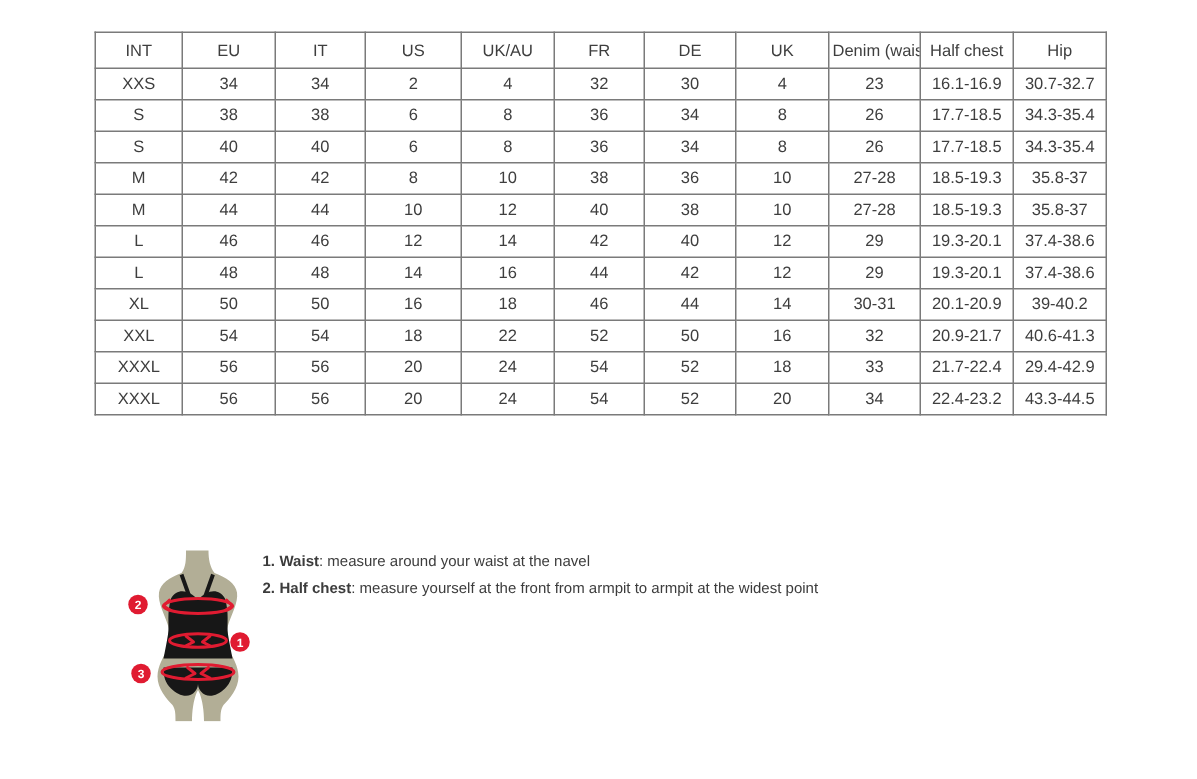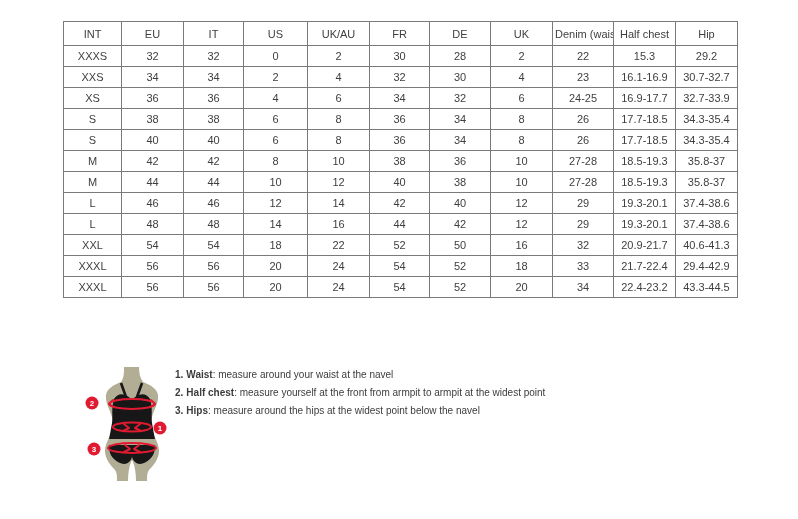--- a/index.html
+++ b/index.html
@@ -91,57 +91,31 @@
           <th>FR</th>
           <th>DE</th>
           <th>UK</th>
           <th>Denim (waist)</th>
           <th>Half chest</th>
           <th>Hip</th>
         </tr>
     </thead>
     <tbody id="table-body">
         <tr>
-          <td>XXXS</td>
-          <td>32</td>
-          <td>32</td>
-          <td>0</td>
-          <td>2</td>
-          <td>30</td>
-          <td>28</td>
-          <td>2</td>
-          <td>22</td>
-          <td>15.3</td>
-          <td>29.2</td>
-        </tr>
-        <tr>
           <td>XXS</td>
           <td>34</td>
           <td>34</td>
           <td>2</td>
           <td>4</td>
           <td>32</td>
           <td>30</td>
           <td>4</td>
           <td>23</td>
           <td>16.1-16.9</td>
           <td>30.7-32.7</td>
-        </tr>
-        <tr>
-          <td>XS</td>
-          <td>36</td>
-          <td>36</td>
-          <td>4</td>
-          <td>6</td>
-          <td>34</td>
-          <td>32</td>
-          <td>6</td>
-          <td>24-25</td>
-          <td>16.9-17.7</td>
-          <td>32.7-33.9</td>
         </tr>
         <tr>
           <td>S</td>
           <td>38</td>
           <td>38</td>
           <td>6</td>
           <td>8</td>
           <td>36</td>
           <td>34</td>
           <td>8</td>
@@ -208,20 +182,33 @@
           <td>14</td>
           <td>16</td>
           <td>44</td>
           <td>42</td>
           <td>12</td>
           <td>29</td>
           <td>19.3-20.1</td>
           <td>37.4-38.6</td>
         </tr>
         <tr>
+          <td>XL</td>
+          <td>50</td>
+          <td>50</td>
+          <td>16</td>
+          <td>18</td>
+          <td>46</td>
+          <td>44</td>
+          <td>14</td>
+          <td>30-31</td>
+          <td>20.1-20.9</td>
+          <td>39-40.2</td>
+        </tr>
+        <tr>
           <td>XXL</td>
           <td>54</td>
           <td>54</td>
           <td>18</td>
           <td>22</td>
           <td>52</td>
           <td>50</td>
           <td>16</td>
           <td>32</td>
           <td>20.9-21.7</td>
@@ -302,18 +289,15 @@
     </svg>
   </div>
 
   <ol class="instructions">
     <li>
       <span class="num">1.</span><span class="lbl">Waist</span><span>: measure around your waist at the navel</span>
     </li>
     <li>
       <span class="num">2.</span><span class="lbl">Half chest</span><span>: measure yourself at the front from armpit to armpit at the widest point</span>
     </li>
-    <li>
-      <span class="num">3.</span><span class="lbl">Hips</span><span>: measure around the hips at the widest point below the navel</span>
-    </li>
   </ol>
 
 </div>
 
 </body></html>

